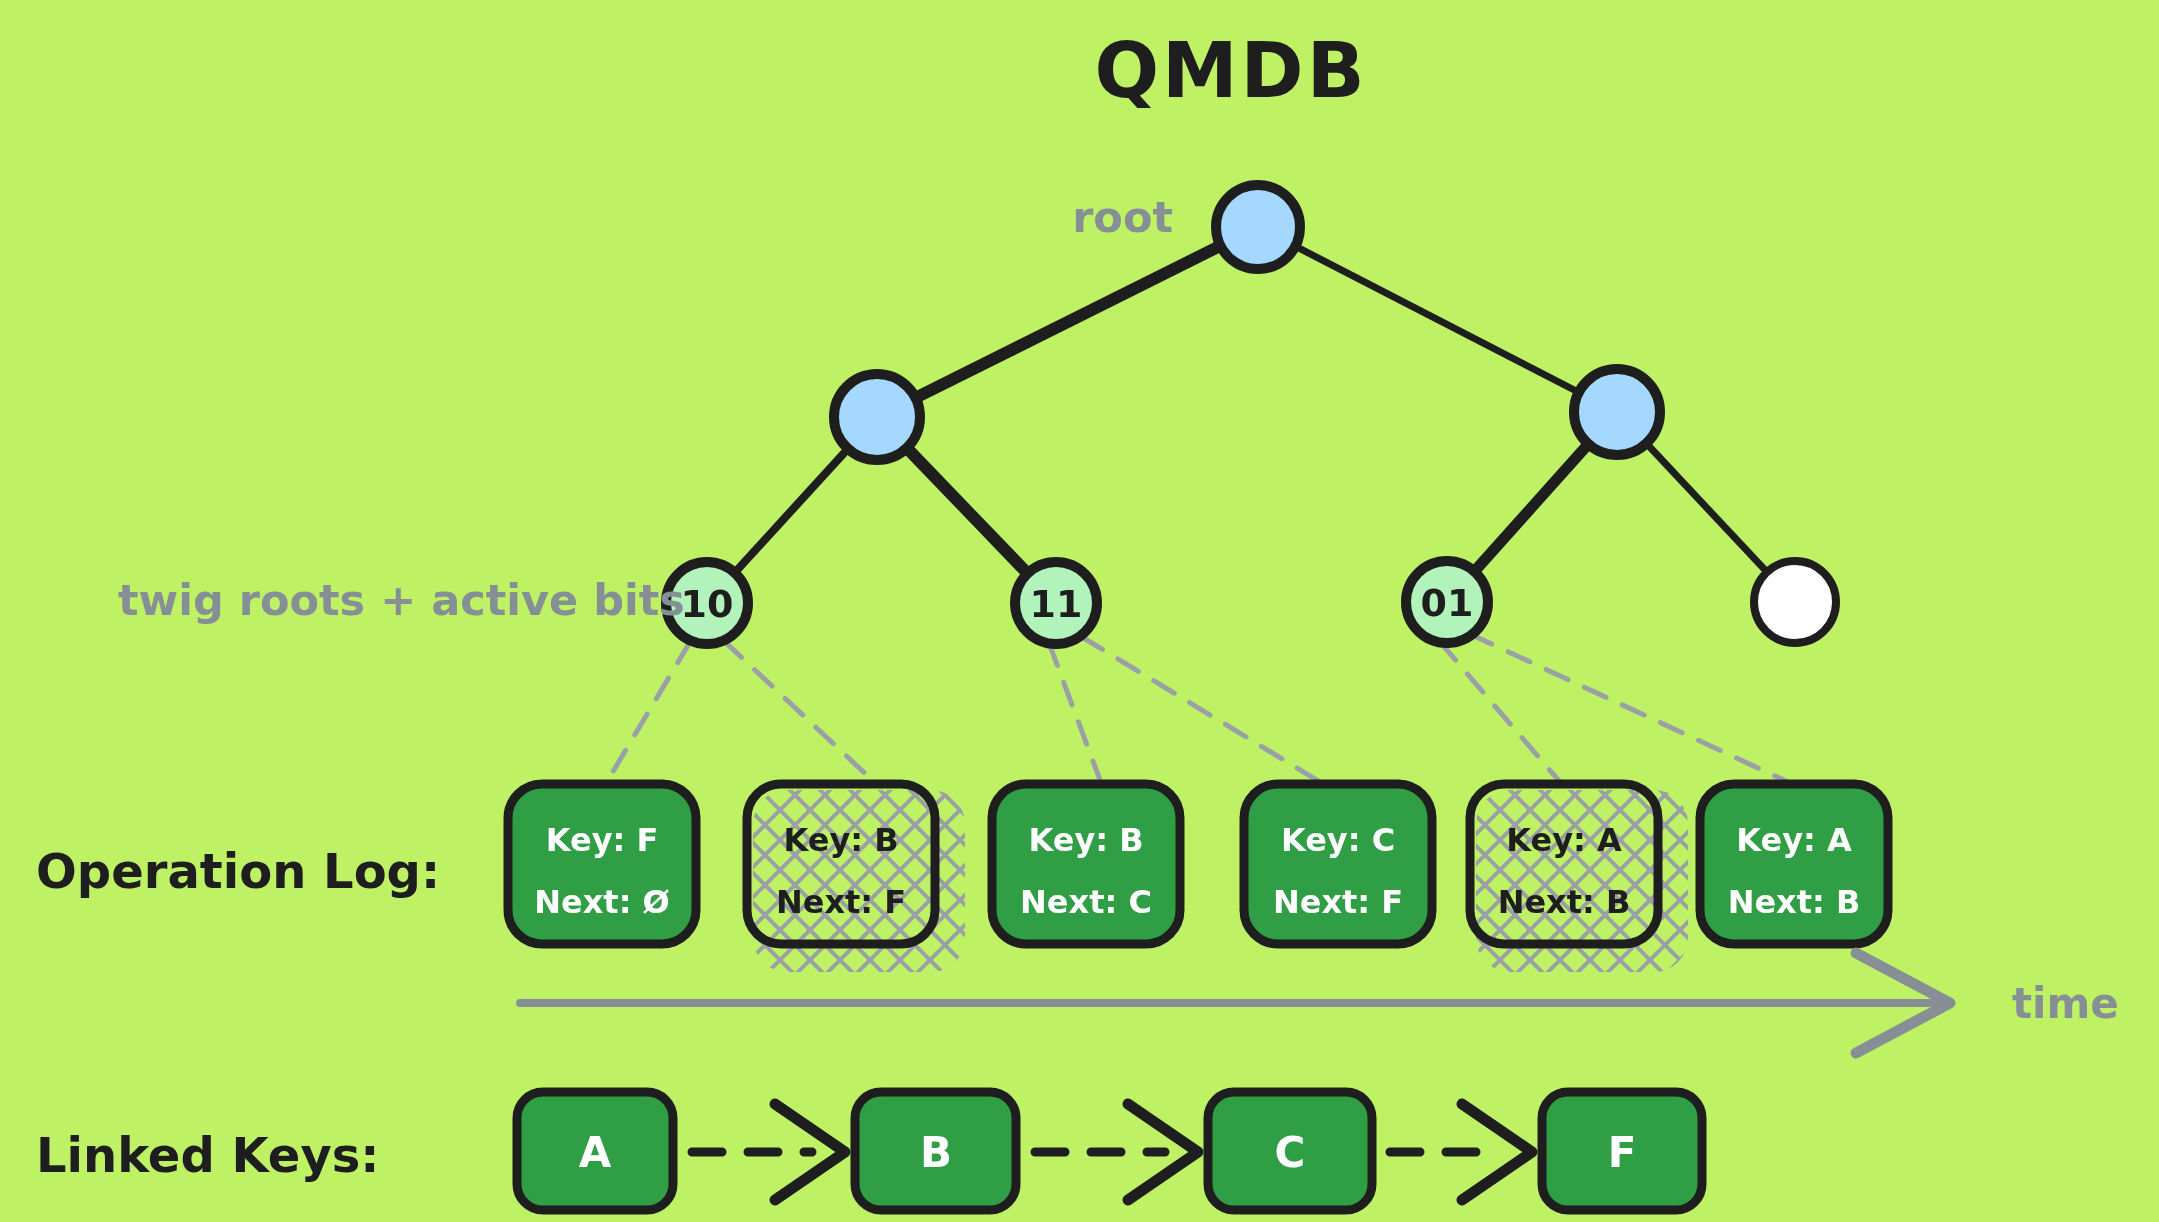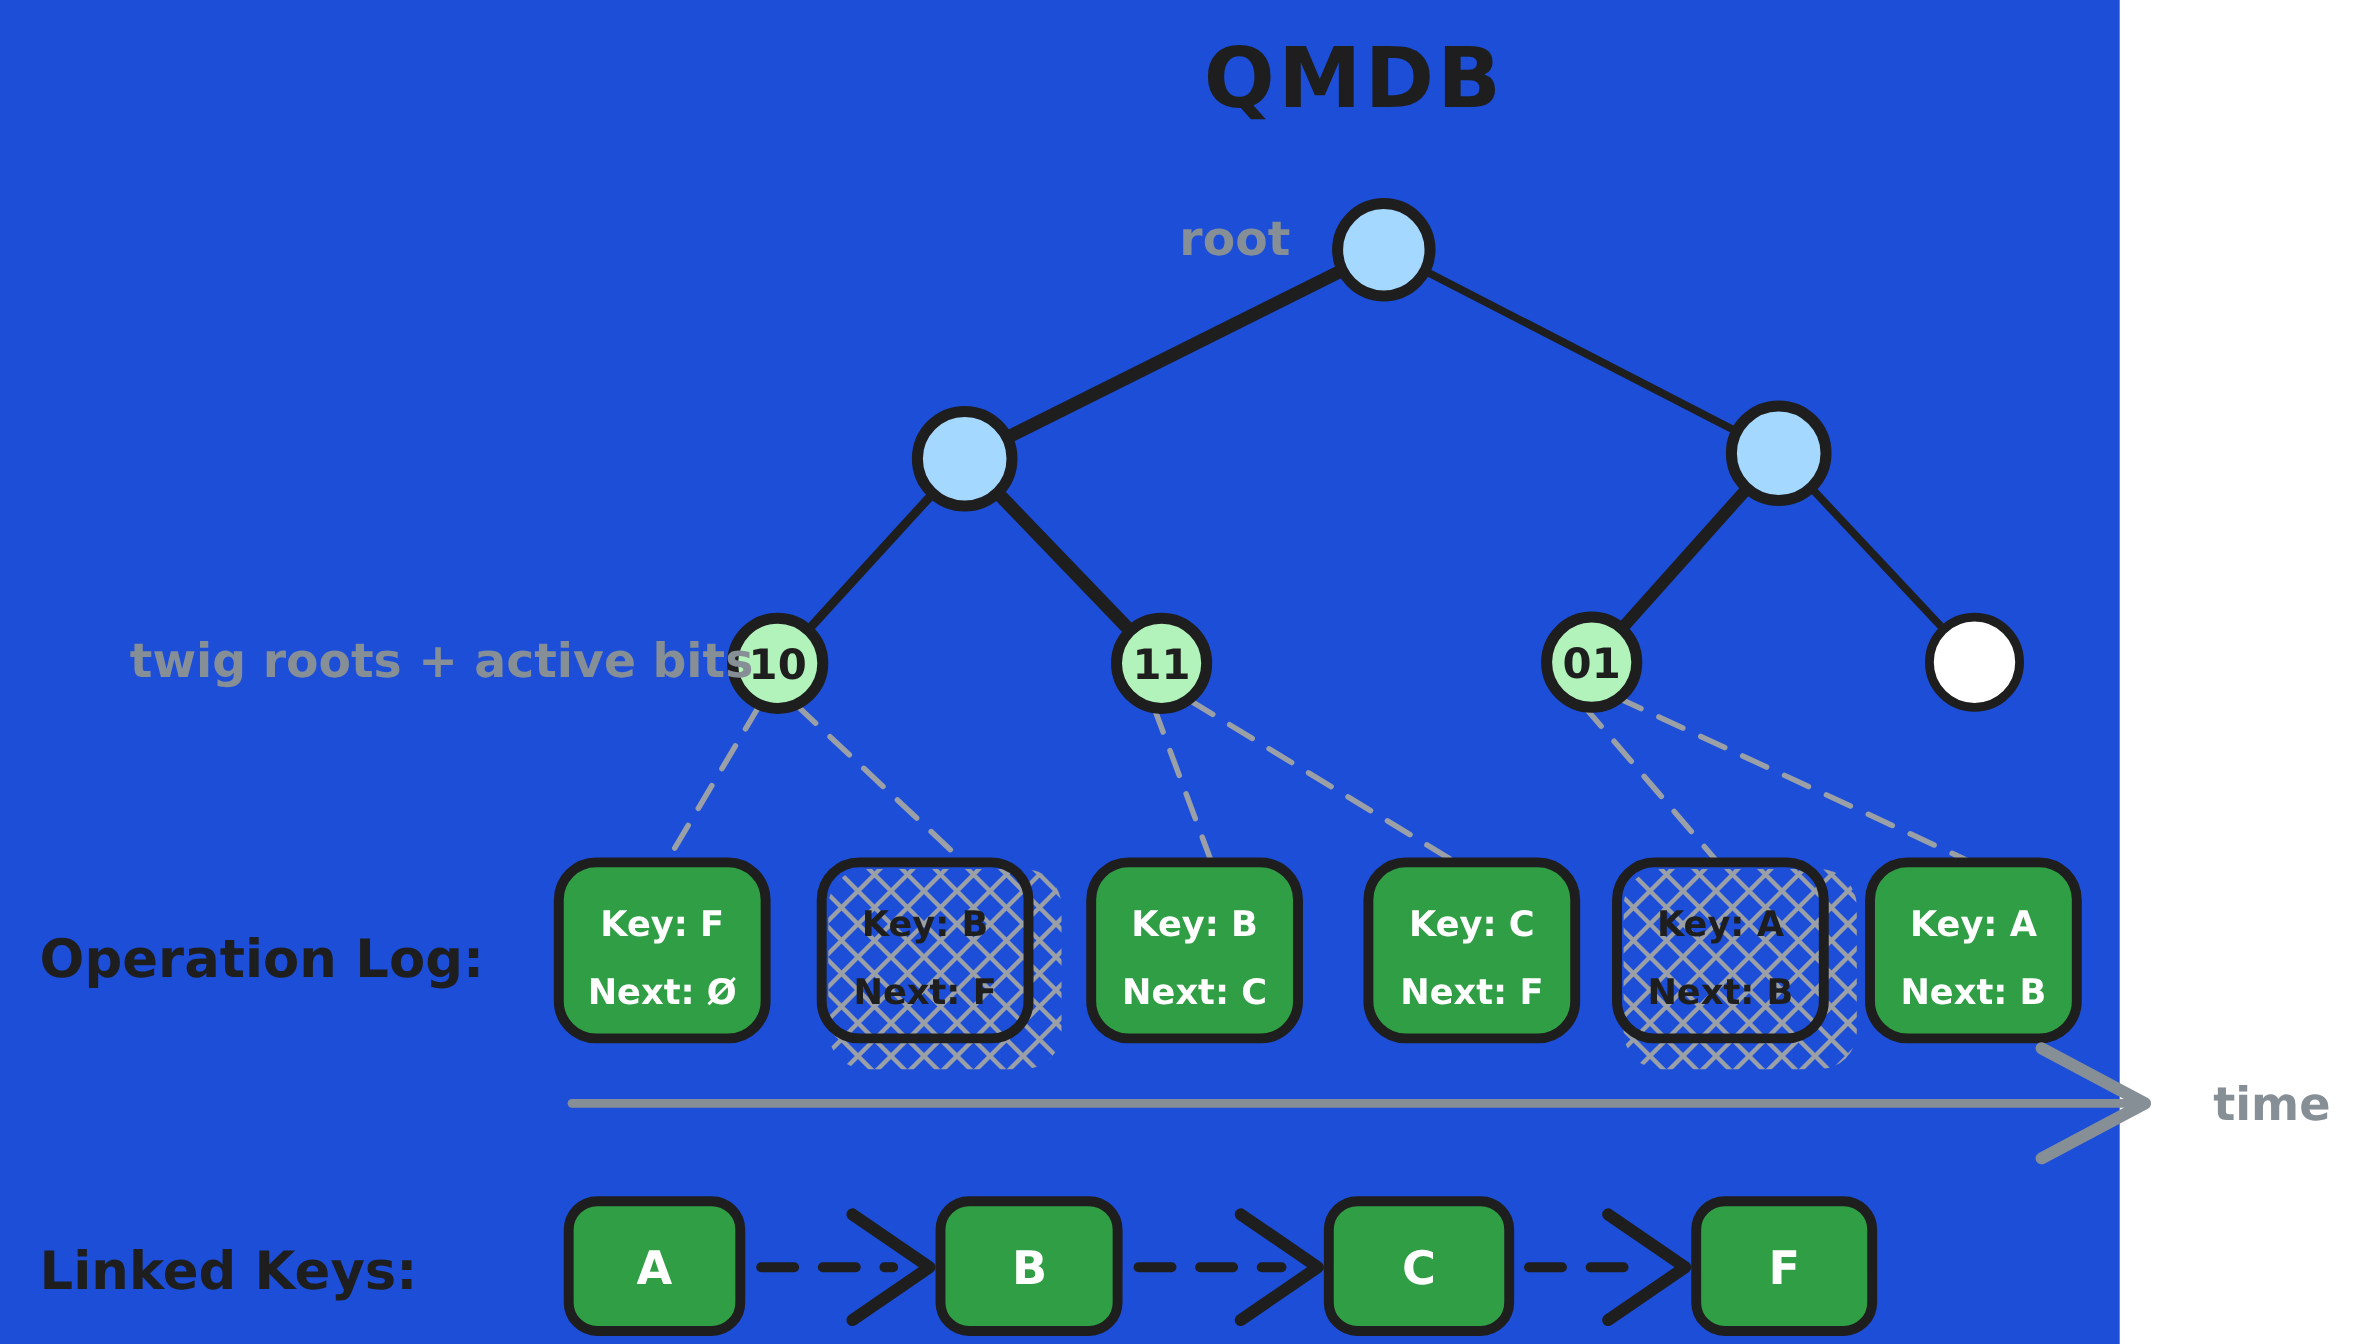--- a/index.html
+++ b/index.html
@@ -2,23 +2,23 @@
 <html><head>
 <meta charset="utf-8">
 <style>
   html, body {
     margin: 0;
     padding: 0;
     background: #ffffff;
   }
   .canvas {
     position: relative;
-    width: 1927px;
+    width: 2159px;
     height: 1222px;
-    background: #1d4ed8;
+    background: #bef264;
     font-family: "DejaVu Sans", "Liberation Sans", sans-serif;
   }
   svg { display: block; }
 
   .title-text {
     font-size: 76px;
     font-weight: 700;
     letter-spacing: 3px;
     fill: #1e1e1e;
   }

